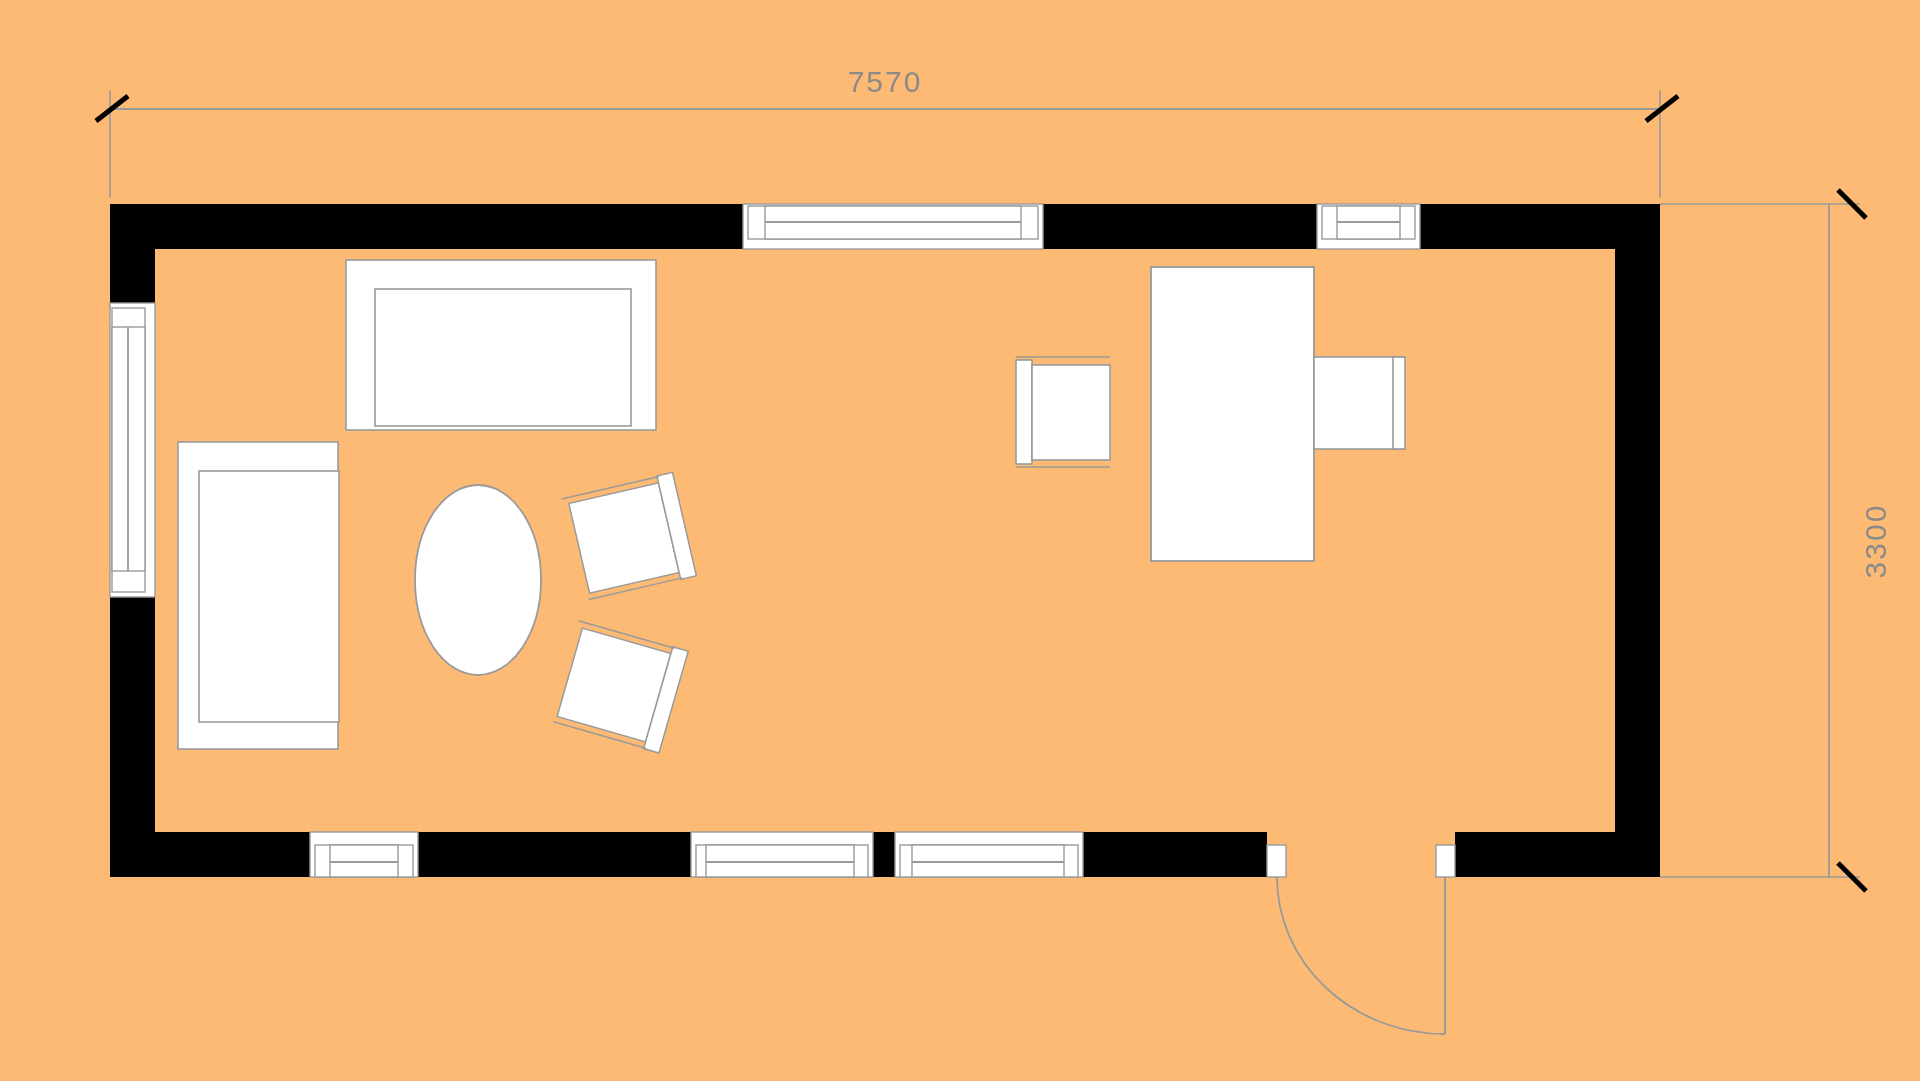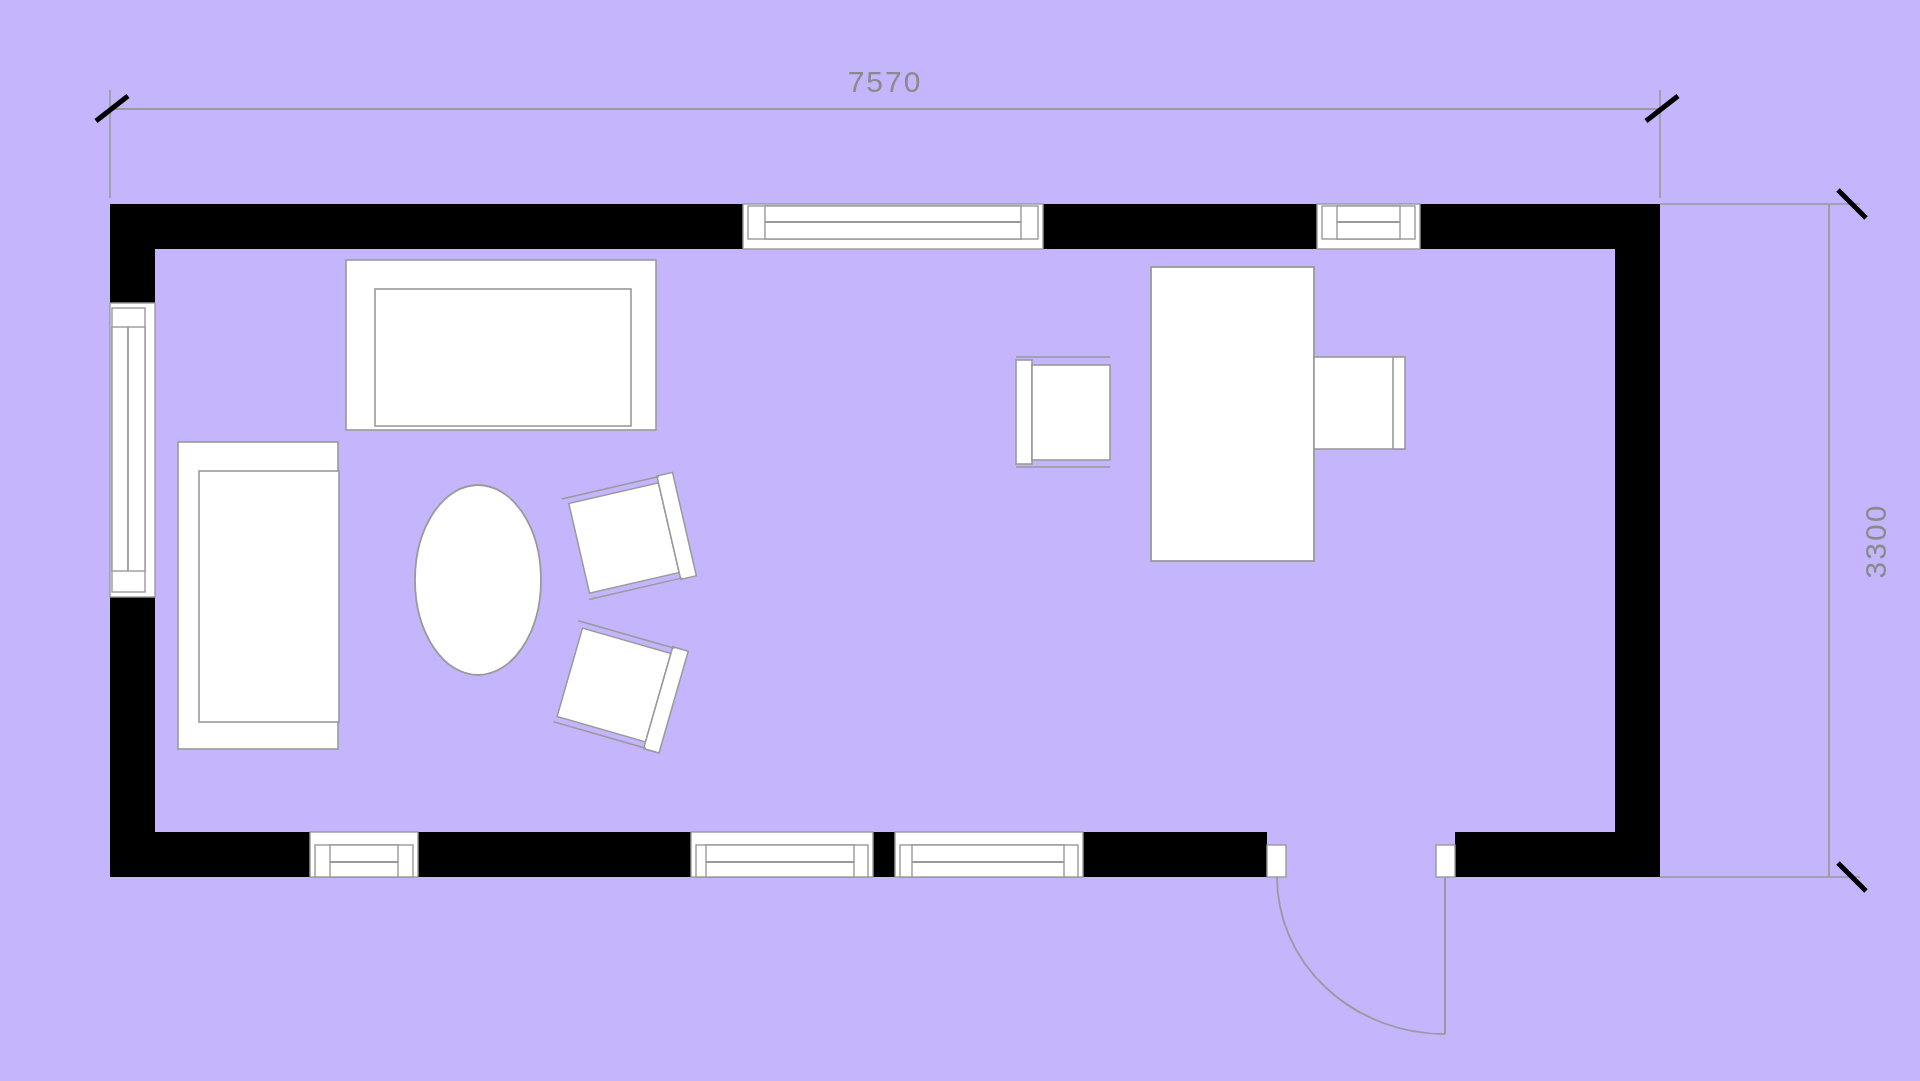--- a/index.html
+++ b/index.html
@@ -10,21 +10,21 @@
   body {
     width: 1920px;
     height: 1081px;
     font-family: "Liberation Sans", sans-serif;
     overflow: hidden;
   }
   #plan-root {
     position: relative;
     width: 1920px;
     height: 1081px;
-    background: #c4b5fd;
+    background: #fdba74;
   }
   svg#floorplan {
     display: block;
     width: 1920px;
     height: 1081px;
   }
   .dim-text {
     font-family: "Liberation Sans", sans-serif;
     font-size: 30px;
     fill: #8a8a8a;

